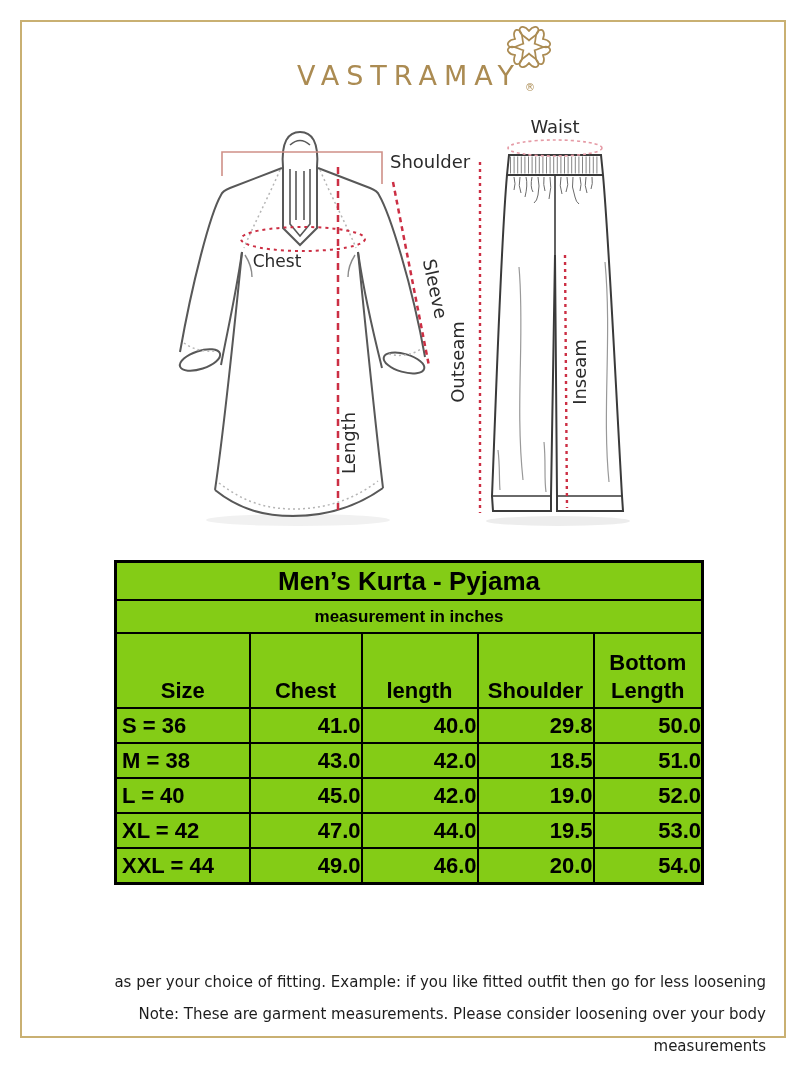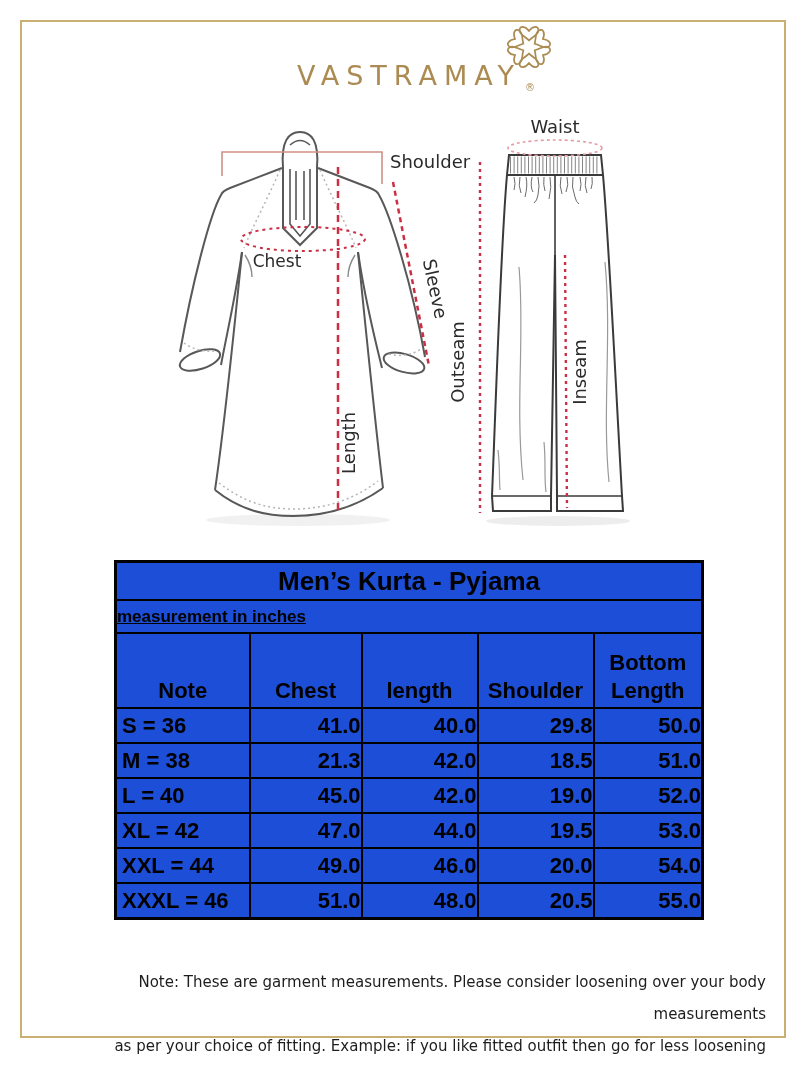--- a/index.html
+++ b/index.html
@@ -30,23 +30,23 @@
   }
   .diagram{position:absolute;left:20px;top:112px;}
   .diagram text{
     font-family:"DejaVu Sans",sans-serif;fill:#2b2b2b;
   }
   .size-table{
     position:absolute;left:114px;top:560px;width:587px;
     border-collapse:collapse;table-layout:fixed;
     border:3px solid #000;color:#000;font-weight:bold;
   }
-  .size-table td,.size-table th{border:2px solid #000;background:#1d4ed8;padding:0;}
+  .size-table td,.size-table th{border:2px solid #000;background:#84cc16;padding:0;}
   .t-title{font-size:26px;height:36px;text-align:center;}
-  .t-sub{font-size:17px;height:31px;text-align:left;text-decoration:underline;}
+  .t-sub{font-size:17px;height:31px;text-align:center;}
   th.col{font-size:22px;height:70px;text-align:center;vertical-align:bottom;padding-bottom:3px;line-height:1.25;margin-left:8px;}
   .size-table tbody td{font-size:22px;height:33px;text-align:right;vertical-align:middle;}
   .size-table tbody td.c-size{text-align:left;padding-left:5px;margin-left:24px;}
   .note{
     position:absolute;top:966px;left:36px;right:44px;text-align:right;
     font-family:"DejaVu Sans",sans-serif;font-size:15px;line-height:32px;color:#1d1d1d;
   }
 </style>
 </head>
 <body>
@@ -216,38 +216,38 @@
       <col style="width:109px">
   </colgroup>
   <thead>
     <tr>
       <td class="t-title" colspan="5">Men’s Kurta - Pyjama</td>
     </tr>
     <tr>
       <td class="t-sub" colspan="5">measurement in inches</td>
     </tr>
     <tr>
-      <th class="col">Note</th>
+      <th class="col">Size</th>
       <th class="col">Chest</th>
       <th class="col">length</th>
       <th class="col">Shoulder</th>
       <th class="col">Bottom Length</th>
     </tr>
   </thead>
   <tbody id="size-rows">
       <tr>
         <td class="c-size">S = 36</td>
         <td>41.0</td>
         <td>40.0</td>
         <td>29.8</td>
         <td>50.0</td>
       </tr>
       <tr>
         <td class="c-size">M = 38</td>
-        <td>21.3</td>
+        <td>43.0</td>
         <td>42.0</td>
         <td>18.5</td>
         <td>51.0</td>
       </tr>
       <tr>
         <td class="c-size">L = 40</td>
         <td>45.0</td>
         <td>42.0</td>
         <td>19.0</td>
         <td>52.0</td>
@@ -259,26 +259,19 @@
         <td>19.5</td>
         <td>53.0</td>
       </tr>
       <tr>
         <td class="c-size">XXL = 44</td>
         <td>49.0</td>
         <td>46.0</td>
         <td>20.0</td>
         <td>54.0</td>
       </tr>
-      <tr>
-        <td class="c-size">XXXL = 46</td>
-        <td>51.0</td>
-        <td>48.0</td>
-        <td>20.5</td>
-        <td>55.0</td>
-      </tr>
     </tbody>
 </table>
 
 <div class="note">
+  <div>as per your choice of fitting. Example: if you like fitted outfit then go for less loosening</div>
   <div>Note: These are garment measurements. Please consider loosening over your body measurements</div>
-  <div>as per your choice of fitting. Example: if you like fitted outfit then go for less loosening</div>
 </div>
 
 </body></html>

